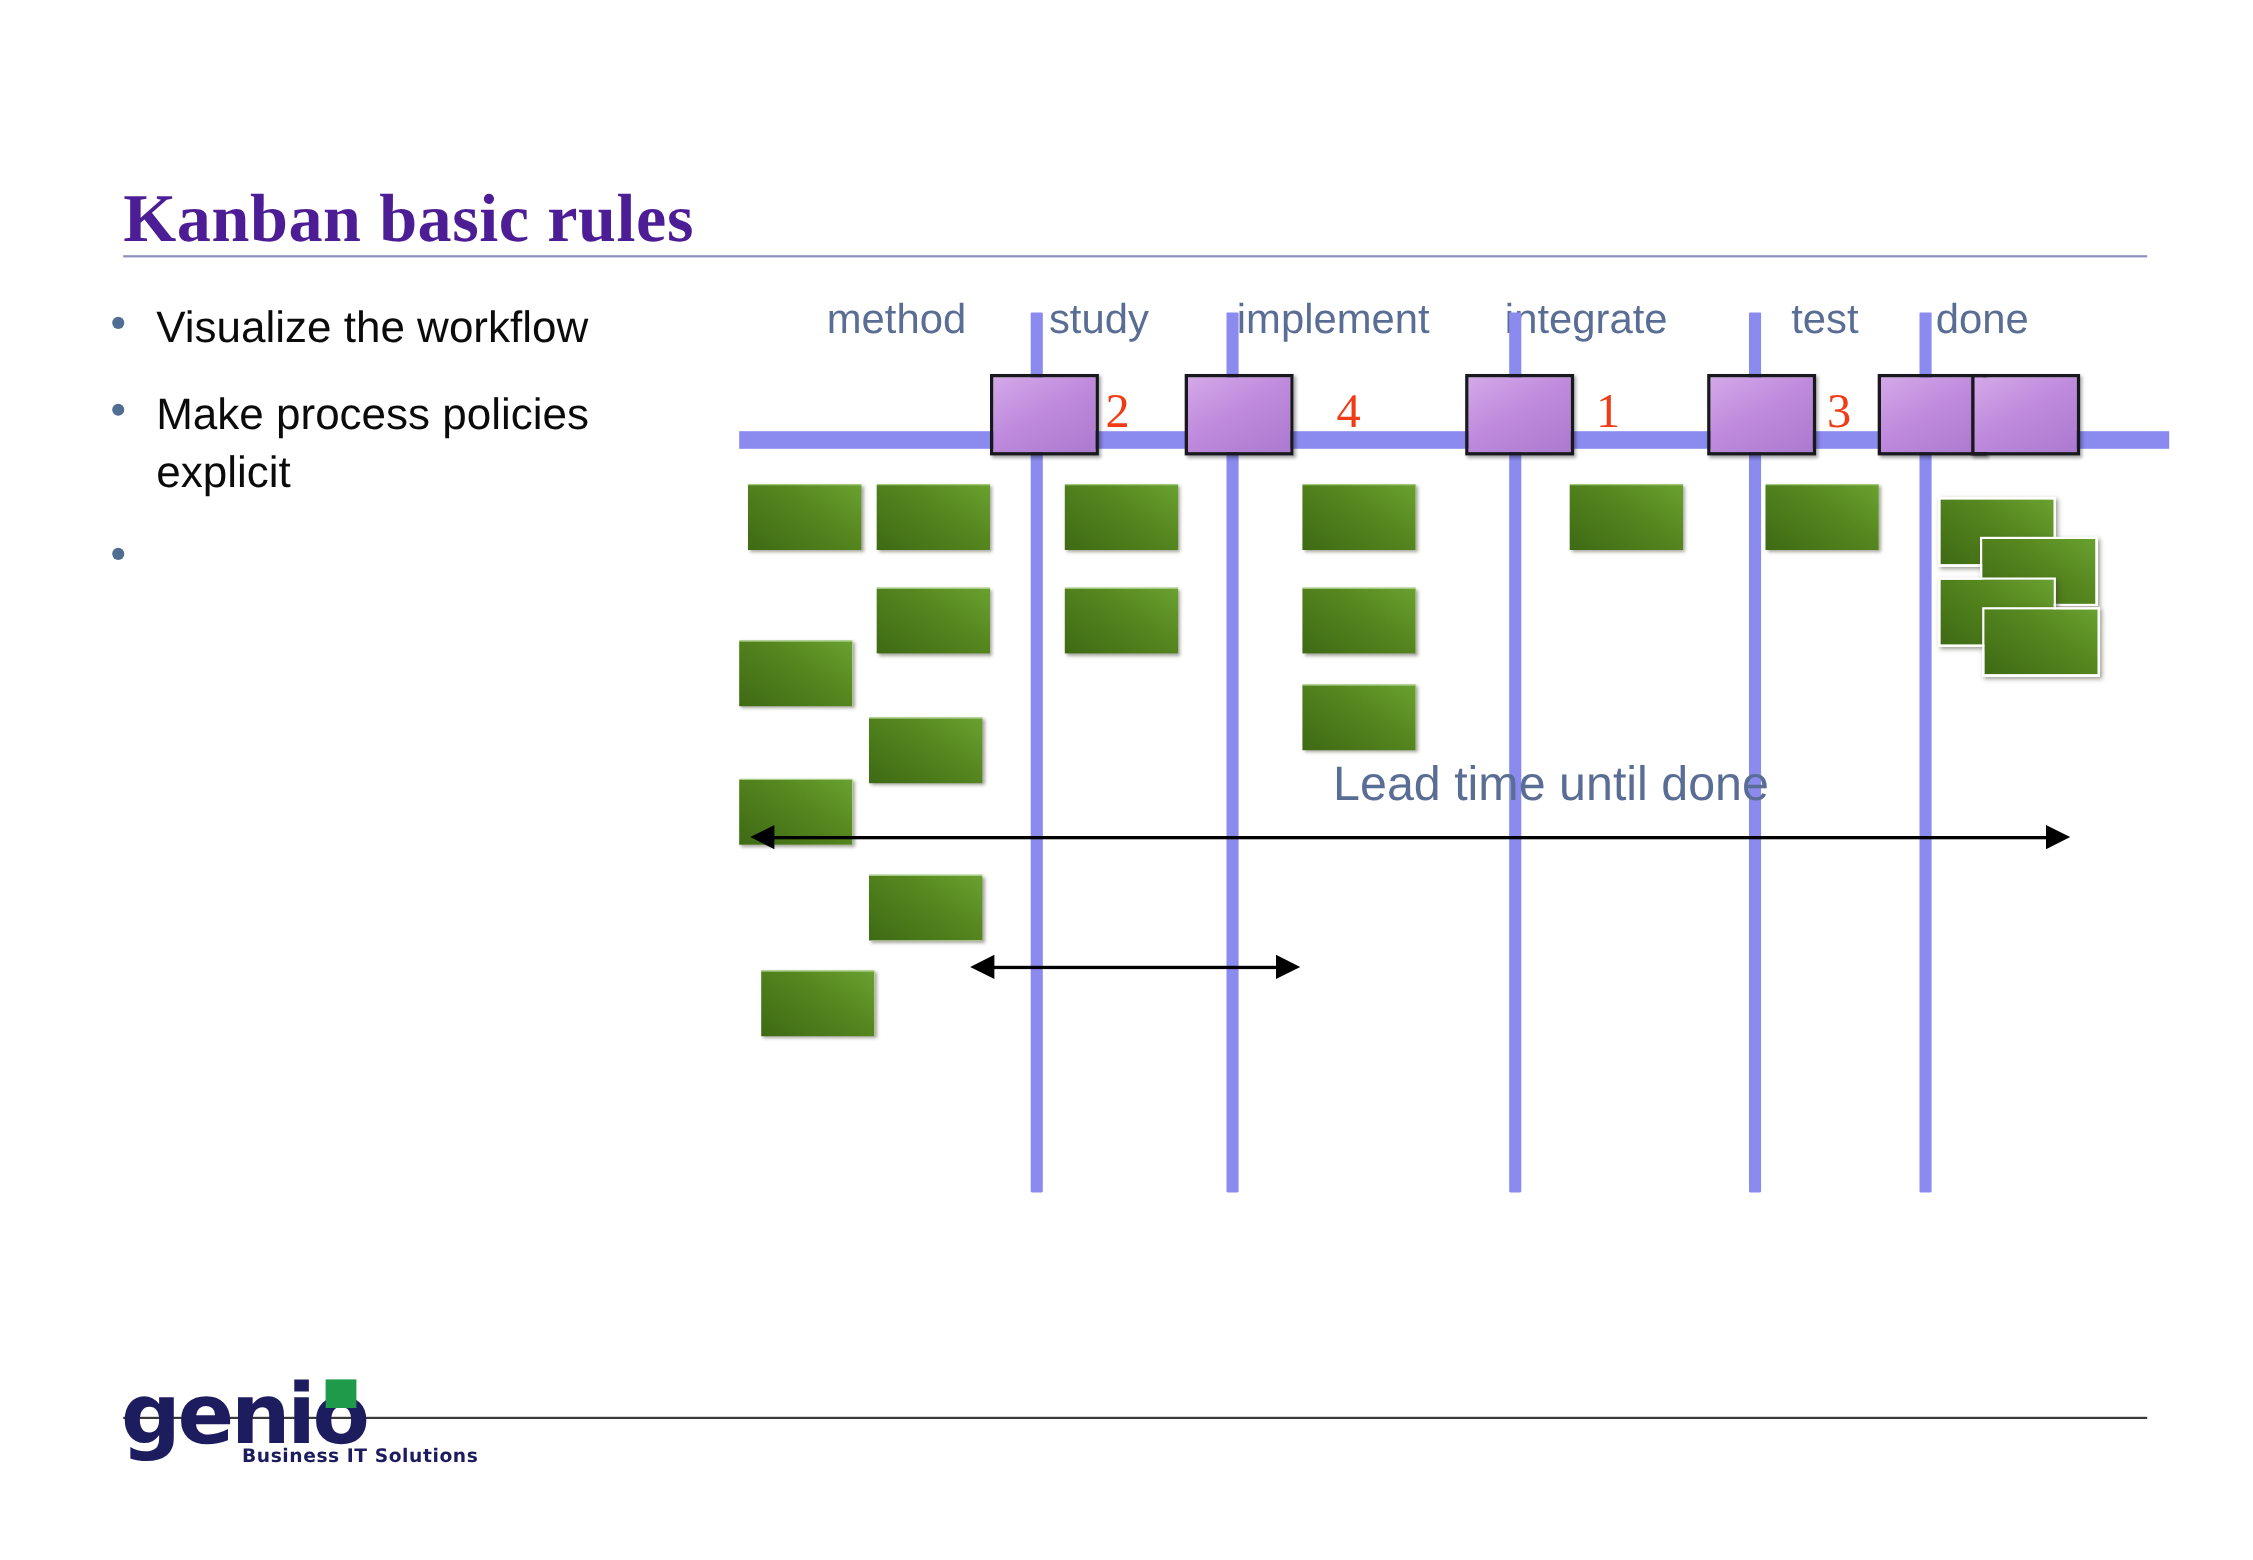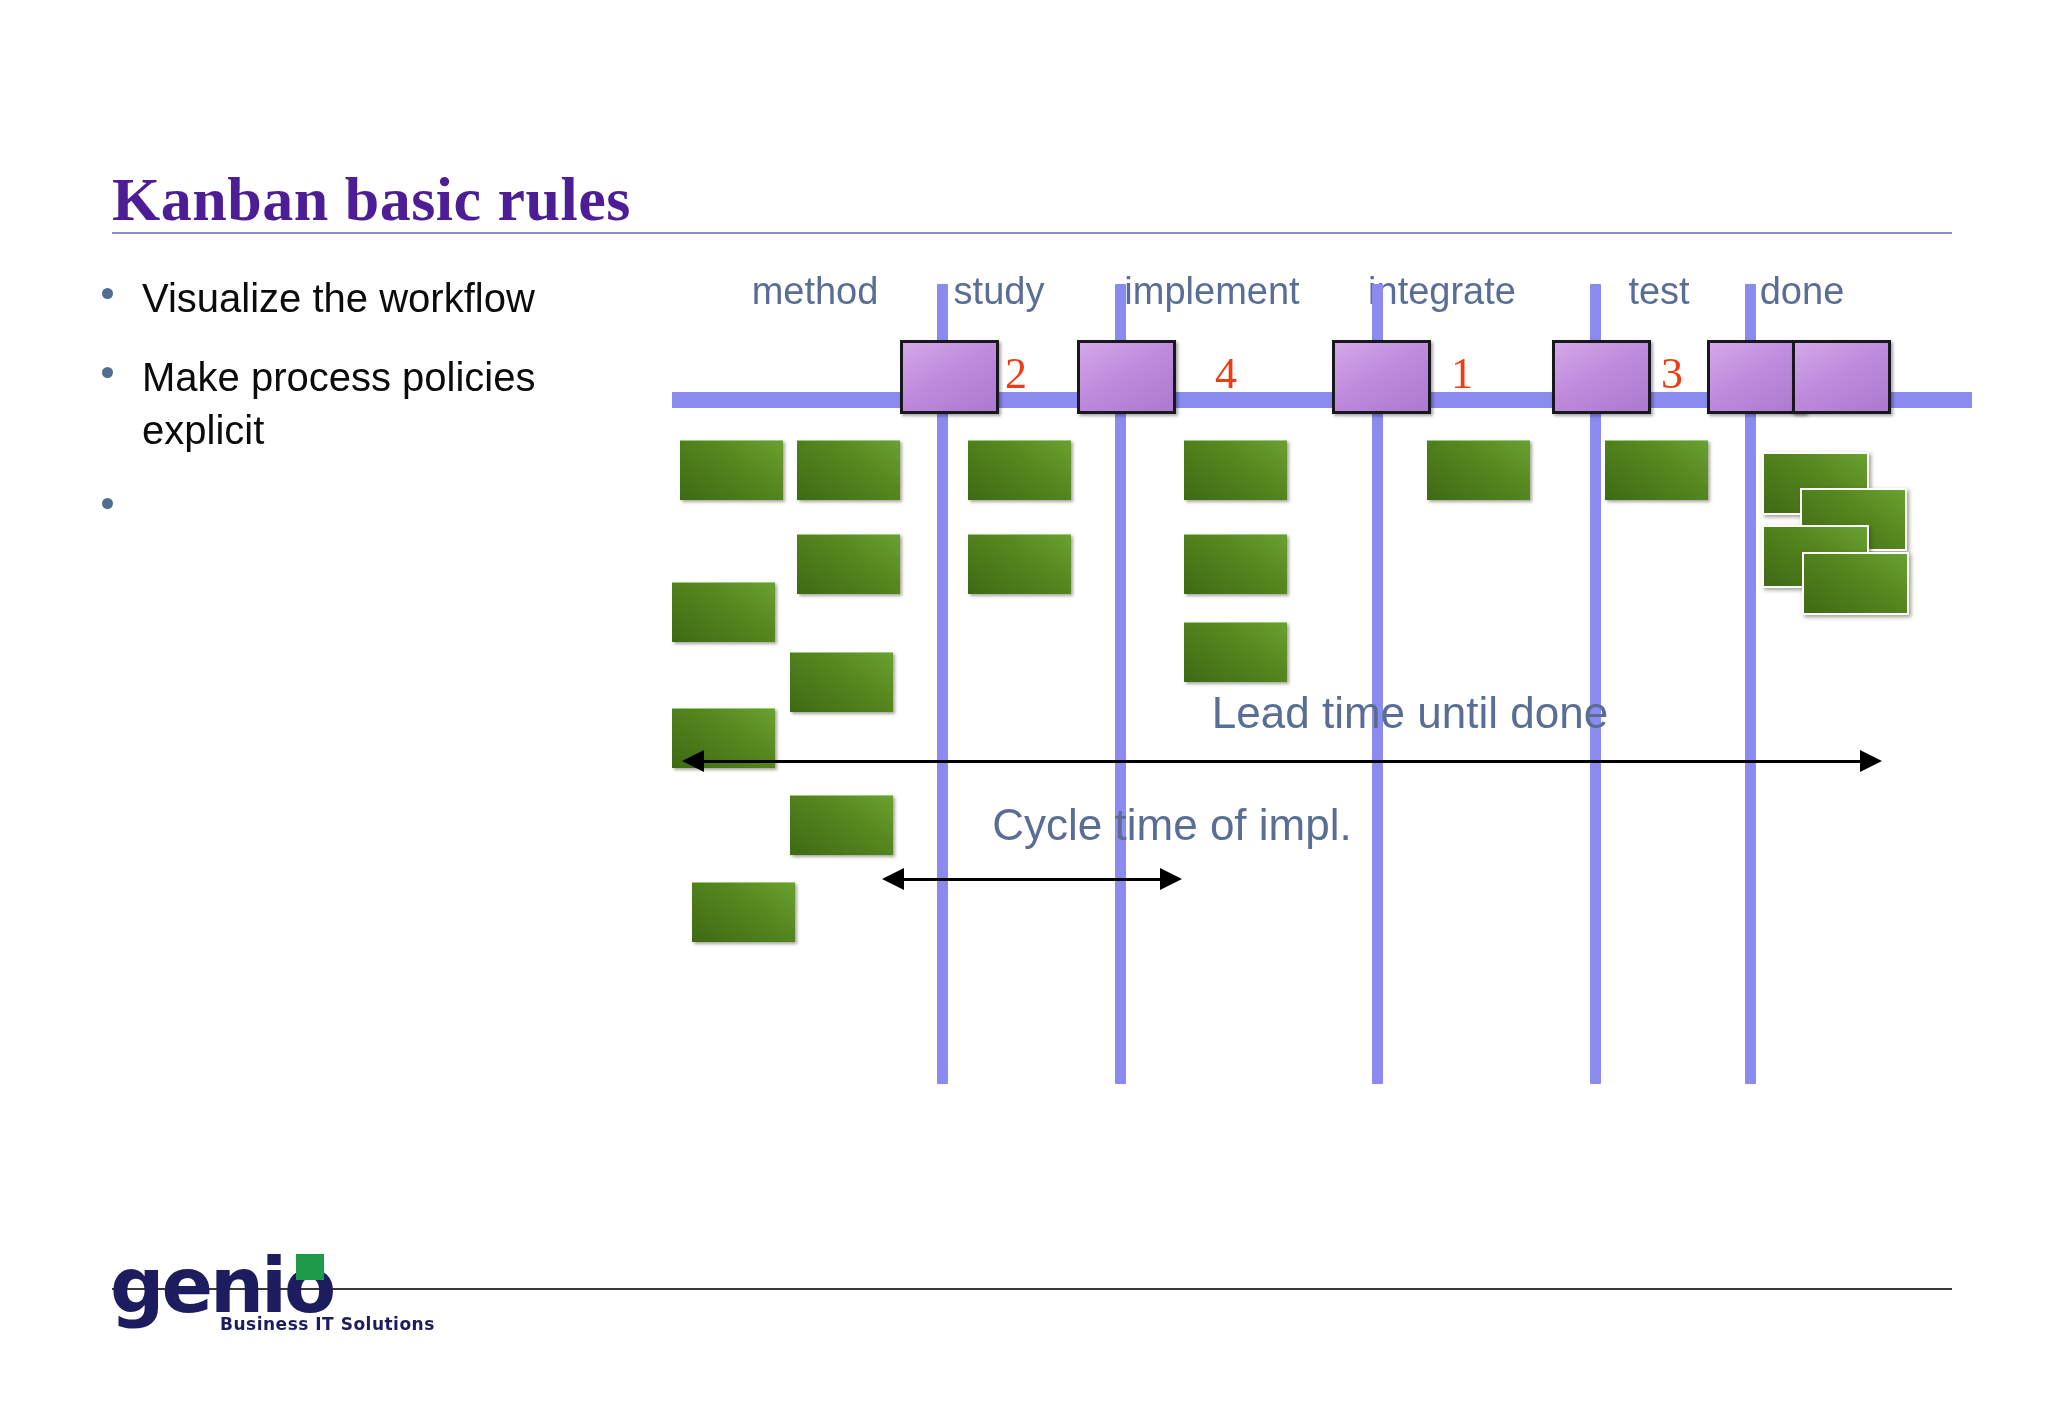--- a/index.html
+++ b/index.html
@@ -252,21 +252,20 @@
     <div class="card" style="left: 755px; top: 170px;"></div>
     <div class="card" style="left: 933px; top: 170px;"></div>
     <div class="card stacked" style="left: 1090px; top: 182px;"></div>
     <div class="card stacked" style="left: 1128px; top: 218px;"></div>
     <div class="card stacked" style="left: 1090px; top: 255px;"></div>
     <div class="card stacked" style="left: 1130px; top: 282px;"></div>
     <div class="measure-label" style="left: 738px; top: 418px;">Lead time until done</div>
     <div class="arrow-line" style="left: 28px; top: 490px; width: 1164px;"></div>
     <div class="arrow-head left" style="left: 10px; top: 480px;"></div>
     <div class="arrow-head right" style="left: 1188px; top: 480px;"></div>
-    <div class="measure-label" style="left: 500px; top: 530px;">Cycle time of impl.</div>
     <div class="arrow-line" style="left: 228px; top: 608px; width: 264px;"></div>
     <div class="arrow-head left" style="left: 210px; top: 598px;"></div>
     <div class="arrow-head right" style="left: 488px; top: 598px;"></div>
   </div>
 
 <div class="footer-rule"></div>
 <div class="logo">
   <div class="logo-word">genio</div>
   <div class="logo-dot"></div>
   <div class="logo-tag">Business IT Solutions</div>

